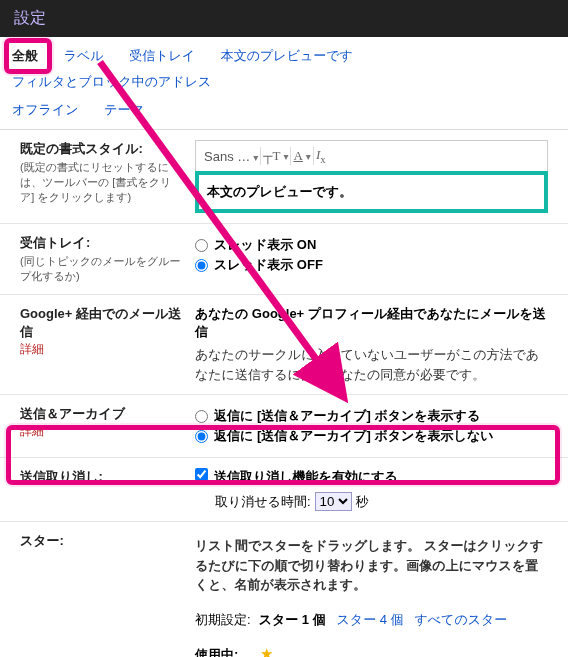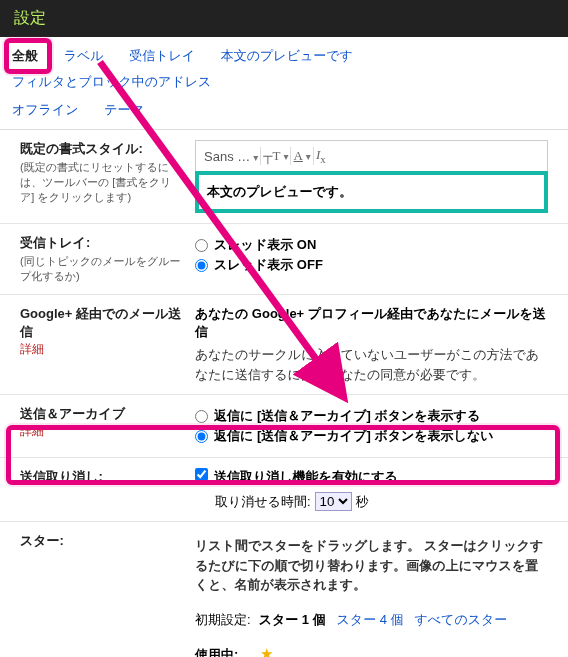--- a/index.html
+++ b/index.html
@@ -1,17 +1,17 @@
 <!DOCTYPE html>
 <html><head>
 <meta charset="utf-8">
 <style>
 * { margin: 0; padding: 0; box-sizing: border-box; }
 body { font-family: Arial, "Hiragino Kaku Gothic Pro", "ヒラギノ角ゴ Pro", Meiryo, sans-serif; font-size: 13px; width: 568px; height: 657px; overflow: hidden; background: #fff; }
-.header { background: #222; color: #bef264; padding: 8px 14px; font-size: 16px; }
+.header { background: #222; color: #c4b5fd; padding: 8px 14px; font-size: 16px; }
 .tabs { padding: 6px 10px 4px 10px; border-bottom: 1px solid #ddd; position: relative; }
 .tabs a { color: #1155cc; text-decoration: none; margin-right: 18px; display: inline-block; padding: 4px 2px; }
 .tabs a.active { color: #222; font-weight: bold; }
 .tabrow { margin-bottom: 2px; }
 .content { position: relative; }
 .row { display: flex; border-bottom: 1px solid #e5e5e5; padding: 10px 20px; }
 .label-col { width: 175px; flex-shrink: 0; padding-right: 10px; }
 .label-col .title { font-weight: bold; color: #222; }
 .label-col .sub { font-size: 11px; color: #555; margin-top: 2px; }
 .label-col a { color: #b91c1c; text-decoration: none; font-size: 12px; }

